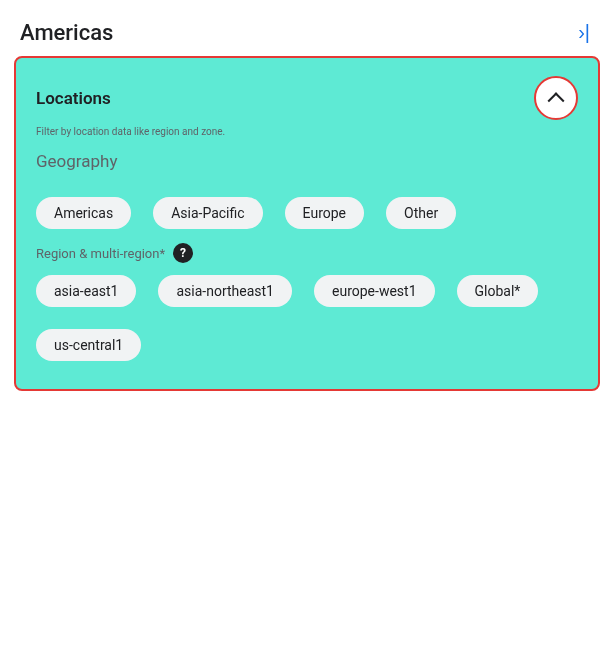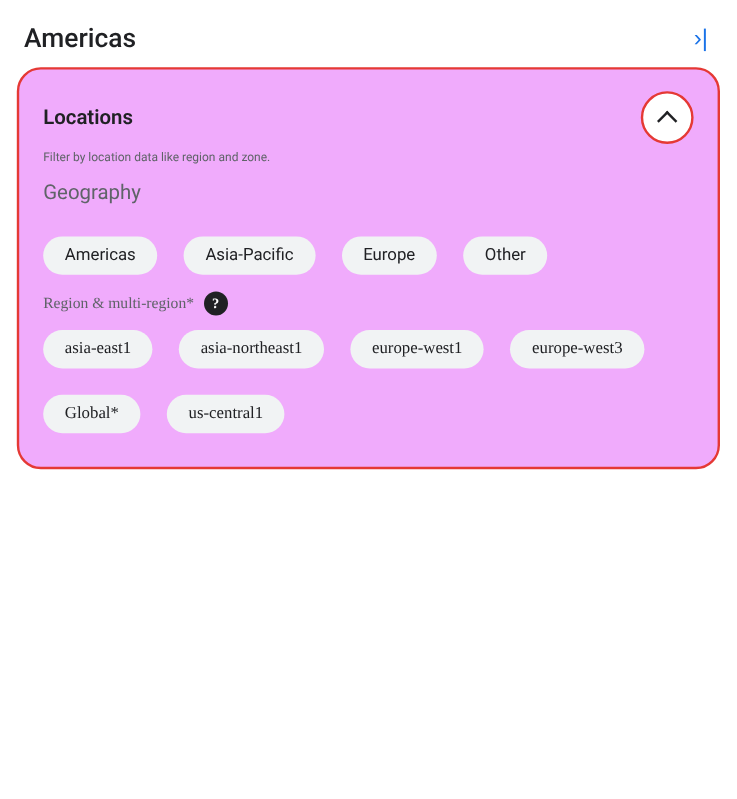--- a/index.html
+++ b/index.html
@@ -27,23 +27,23 @@
       cursor: pointer;
       color: #1a73e8;
       font-size: 22px;
       padding: 4px;
       display: flex;
       align-items: center;
     }
     .filter-card {
       margin: 0 14px;
       border: 2.5px solid #e53935;
-      border-radius: 20px;
+      border-radius: 8px;
       padding: 18px 20px 18px 20px;
-      background: #f0abfc;
+      background: #5eead4;
       position: relative;
     }
     .card-header {
       display: flex;
       align-items: center;
       justify-content: space-between;
       margin-bottom: 6px;
     }
     .card-title {
       font-size: 17px;
@@ -85,21 +85,20 @@
       border-radius: 20px;
       padding: 8px 18px;
       font-size: 14px;
       color: #202124;
       cursor: pointer;
       font-family: inherit;
       white-space: nowrap;
     }
     .region-section {
       margin-top: 14px;
-      font-family: Liberation Serif, serif;
     }
     .region-label-row {
       display: flex;
       align-items: center;
       gap: 8px;
       margin-bottom: 12px;
     }
     .region-label {
       font-size: 13px;
       color: #5f6368;
@@ -165,19 +164,18 @@
 
     <div class="region-section">
       <div class="region-label-row">
         <span class="region-label">Region &amp; multi-region*</span>
         <div class="help-icon">?</div>
       </div>
       <div class="chips-row">
         <button class="chip">asia-east1</button>
         <button class="chip">asia-northeast1</button>
         <button class="chip">europe-west1</button>
-        <button class="chip">europe-west3</button>
         <button class="chip">Global*</button>
         <button class="chip">us-central1</button>
       </div>
     </div>
   </div>
 </div>
 
 </body></html>

